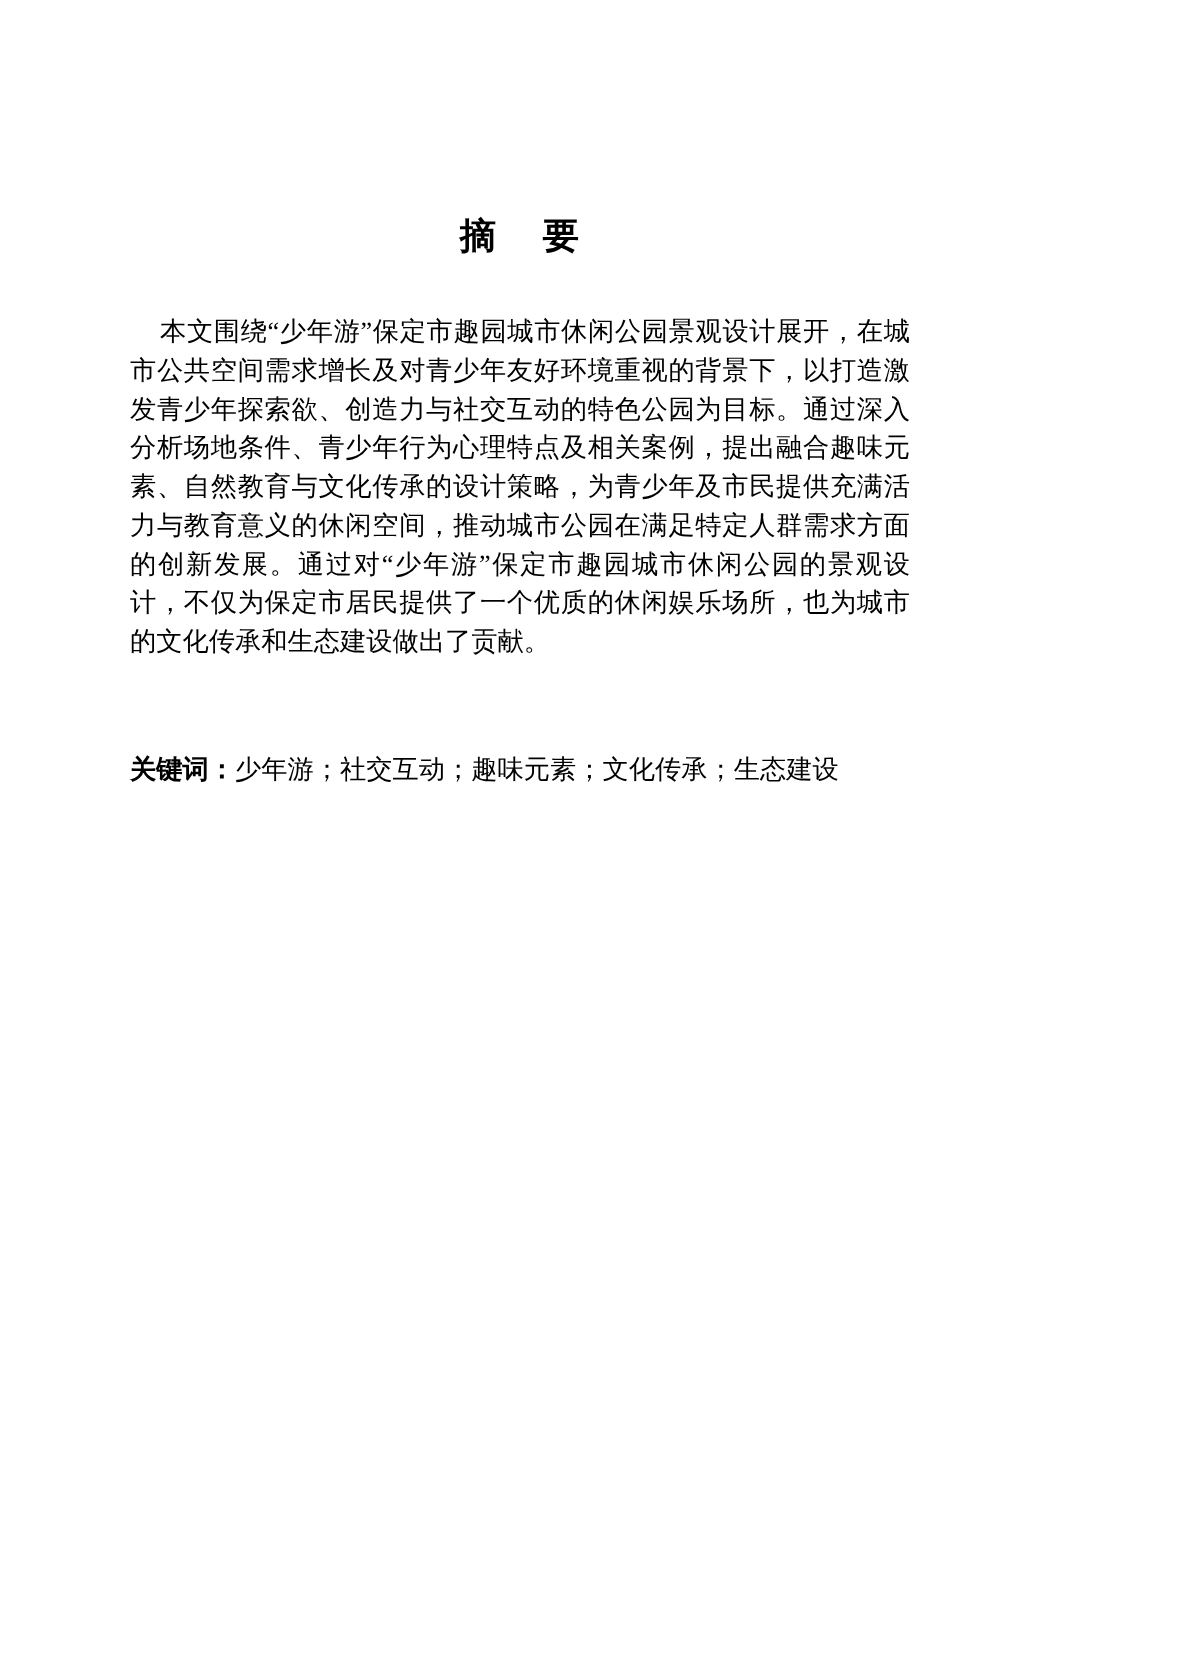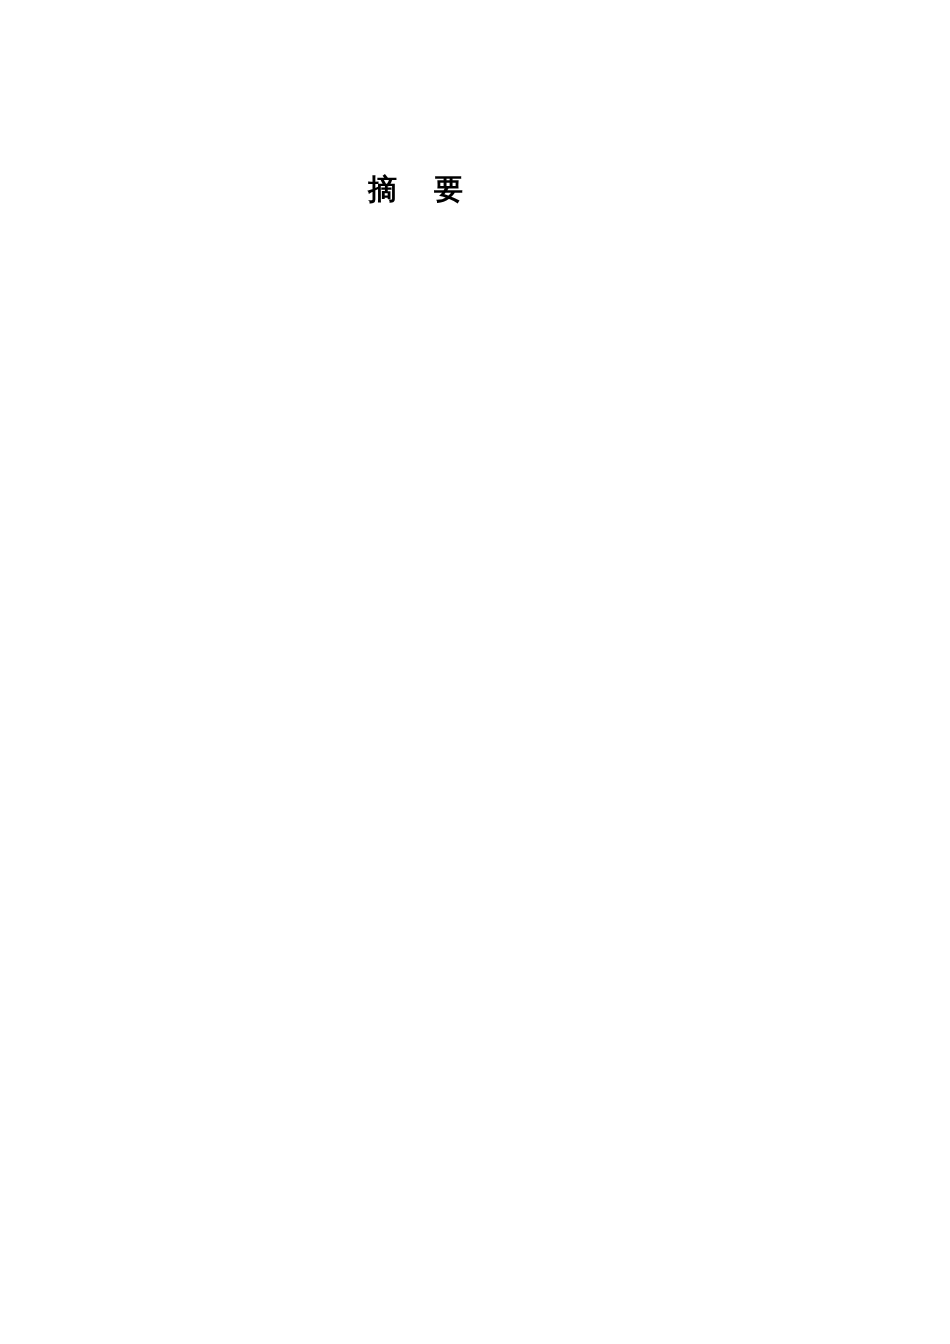--- a/index.html
+++ b/index.html
@@ -52,14 +52,16 @@
     font-family: "Liberation Sans", "DejaVu Sans", sans-serif;
     font-weight: bold;
   }
 </style>
 </head>
 <body>
 
 <div class="page">
   <h1 class="doc-title">摘    要</h1>
 
+  <p class="abstract">本文围绕“少年游”保定市趣园城市休闲公园景观设计展开，在城市公共空间需求增长及对青少年友好环境重视的背景下，以打造激发青少年探索欲、创造力与社交互动的特色公园为目标。通过深入分析场地条件、青少年行为心理特点及相关案例，提出融合趣味元素、自然教育与文化传承的设计策略，为青少年及市民提供充满活力与教育意义的休闲空间，推动城市公园在满足特定人群需求方面的创新发展。通过对“少年游”保定市趣园城市休闲公园的景观设计，不仅为保定市居民提供了一个优质的休闲娱乐场所，也为城市的文化传承和生态建设做出了贡献。</p>
 
+  <p class="keywords"><span class="kw-label">关键词：</span><span>少年游；社交互动；趣味元素；文化传承；生态建设</span></p>
 </div>
 
 </body></html>

